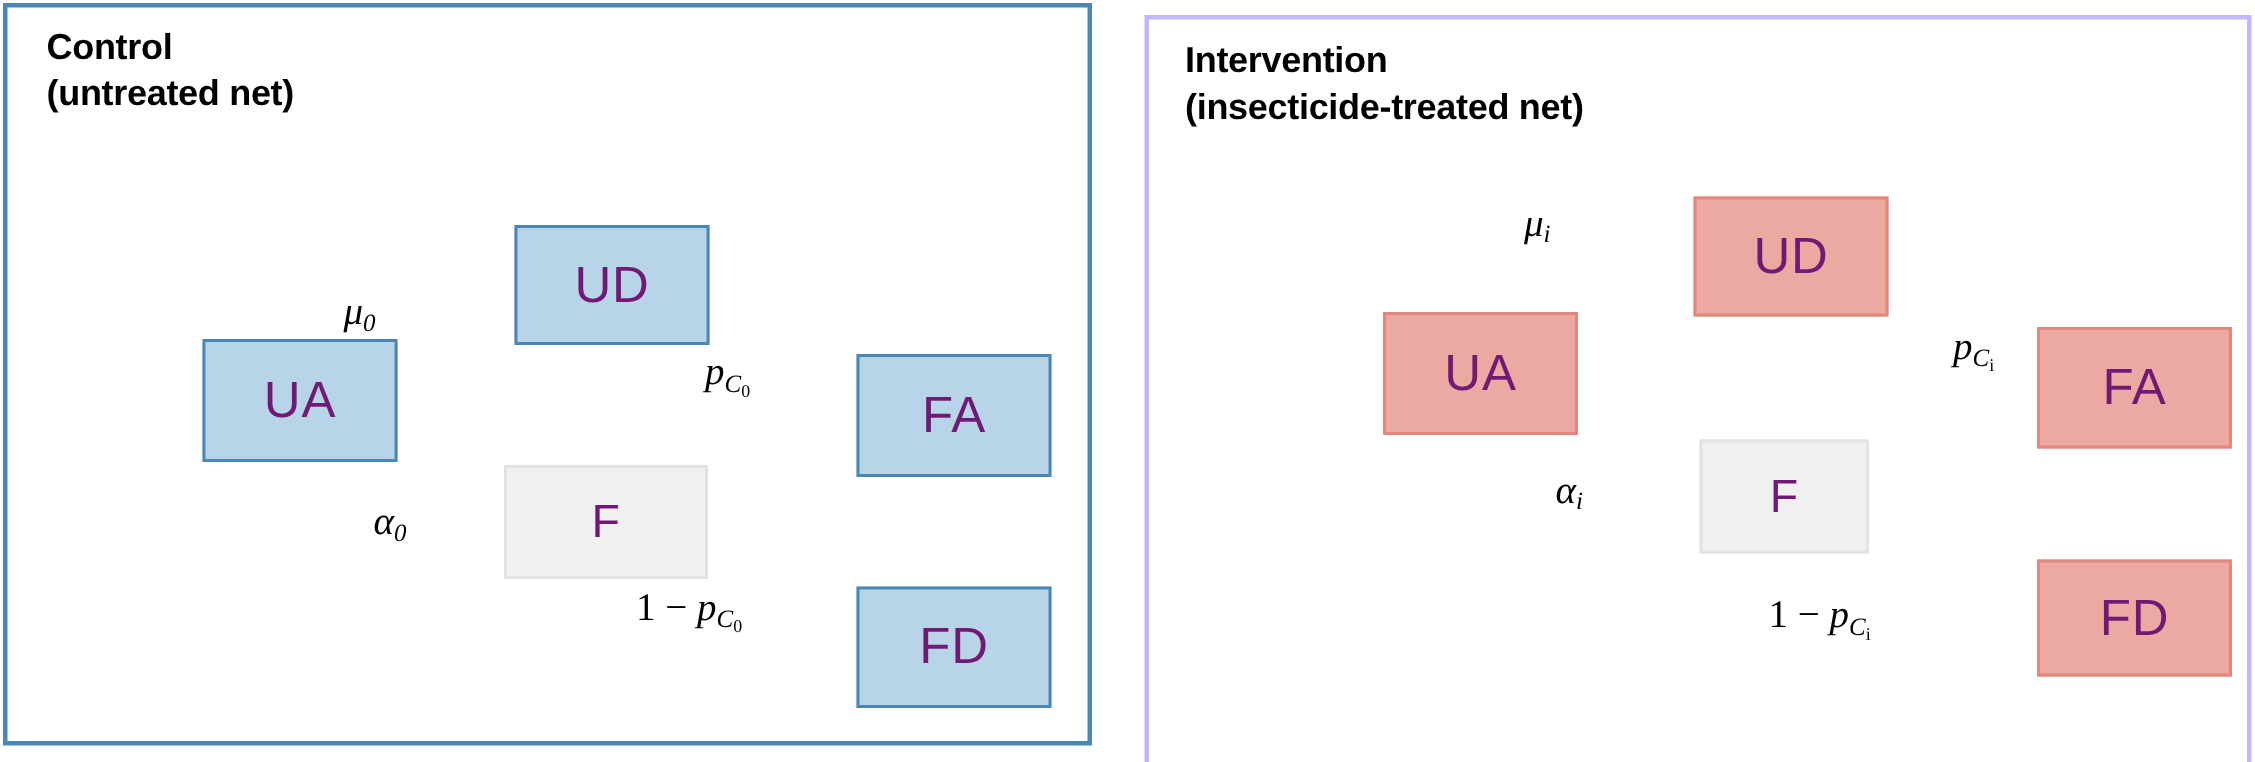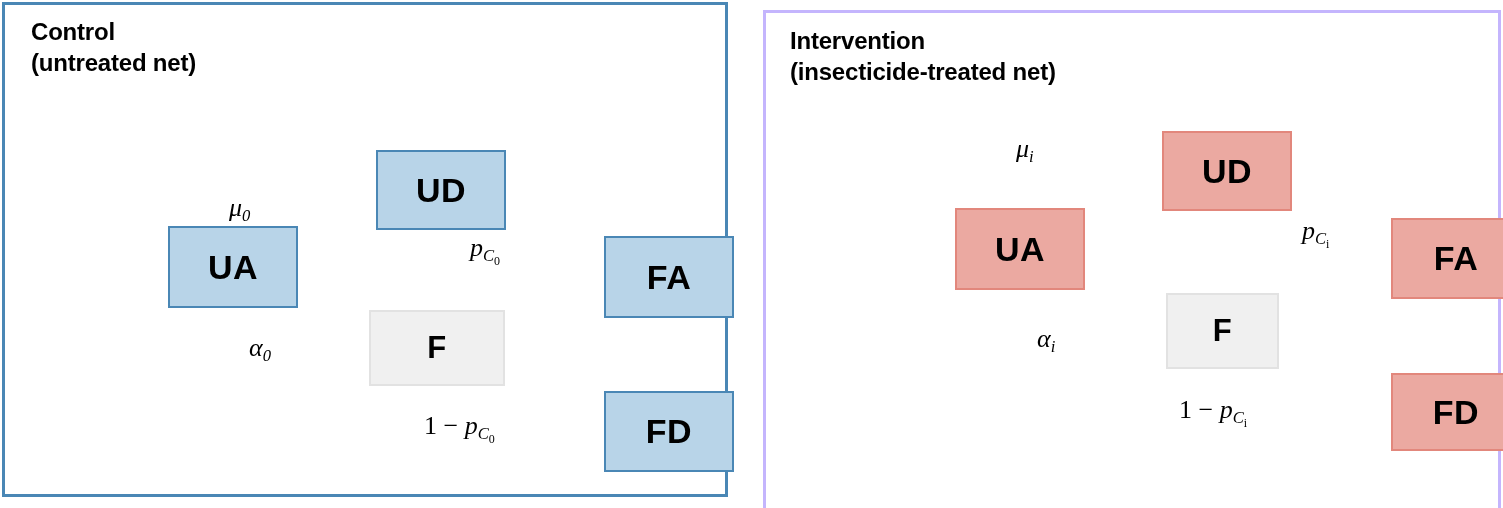--- a/index.html
+++ b/index.html
@@ -54,24 +54,23 @@
     top: 13px;
   }
 
   .node {
     position: absolute;
     box-sizing: border-box;
     display: flex;
     align-items: center;
     justify-content: center;
     font-size: 34px;
-    font-weight: bold;
-    color: #000000;
+    font-weight: normal;
+    color: #701a75;
     letter-spacing: 0.5px;
-    margin-left: 33px;
   }
   .node-blue {
     background: #b8d4e8;
     border: 2px solid #4a87b5;
   }
   .node-red {
     background: #eba9a1;
     border: 2px solid #e2877c;
   }
   .node-gray {
@@ -210,40 +209,40 @@
   </div>
 
   <div class="edge-label" style="left:249px; top:333px;">
     <span>α</span><sub class="upright">0</sub>
   </div>
 
   <div class="edge-label" style="left:470px; top:233px;font-family:Liberation Serif, serif;">
     <span>p</span><sub><span>C</span><sub class="upright">0</sub></sub>
   </div>
 
-  <div class="edge-label" style="left:424px; top:411px;">
+  <div class="edge-label" style="left:424px; top:390px;">
     <span class="upright">1 − </span><span>p</span><sub><span>C</span><sub class="upright">0</sub></sub>
   </div>
 
   <div class="panel panel-intervention">
     <div class="panel-title">Intervention
 (insecticide-treated net)</div>
   </div>
 
   <div class="node node-red" style="left:922px; top:208px; width:130px; height:82px;">UA</div>
   <div class="node node-red" style="left:1129px; top:131px; width:130px; height:80px;">UD</div>
   <div class="node node-gray" style="left:1133px; top:293px; width:113px; height:76px;">F</div>
   <div class="node node-red" style="left:1358px; top:218px; width:130px; height:81px;">FA</div>
   <div class="node node-red" style="left:1358px; top:373px; width:130px; height:78px;">FD</div>
 
   <div class="edge-label" style="left:1016px; top:134px;">
     <span>μ</span><sub>i</sub>
   </div>
 
-  <div class="edge-label" style="left:1037px; top:324px;">
+  <div class="edge-label" style="left:1037px; top:312px;">
     <span>α</span><sub>i</sub>
   </div>
 
   <div class="edge-label" style="left:1302px; top:216px;">
     <span>p</span><sub><span>C</span><sub>i</sub></sub>
   </div>
 
   <div class="edge-label" style="left:1179px; top:395px;">
     <span class="upright">1 − </span><span>p</span><sub><span>C</span><sub>i</sub></sub>
   </div>

